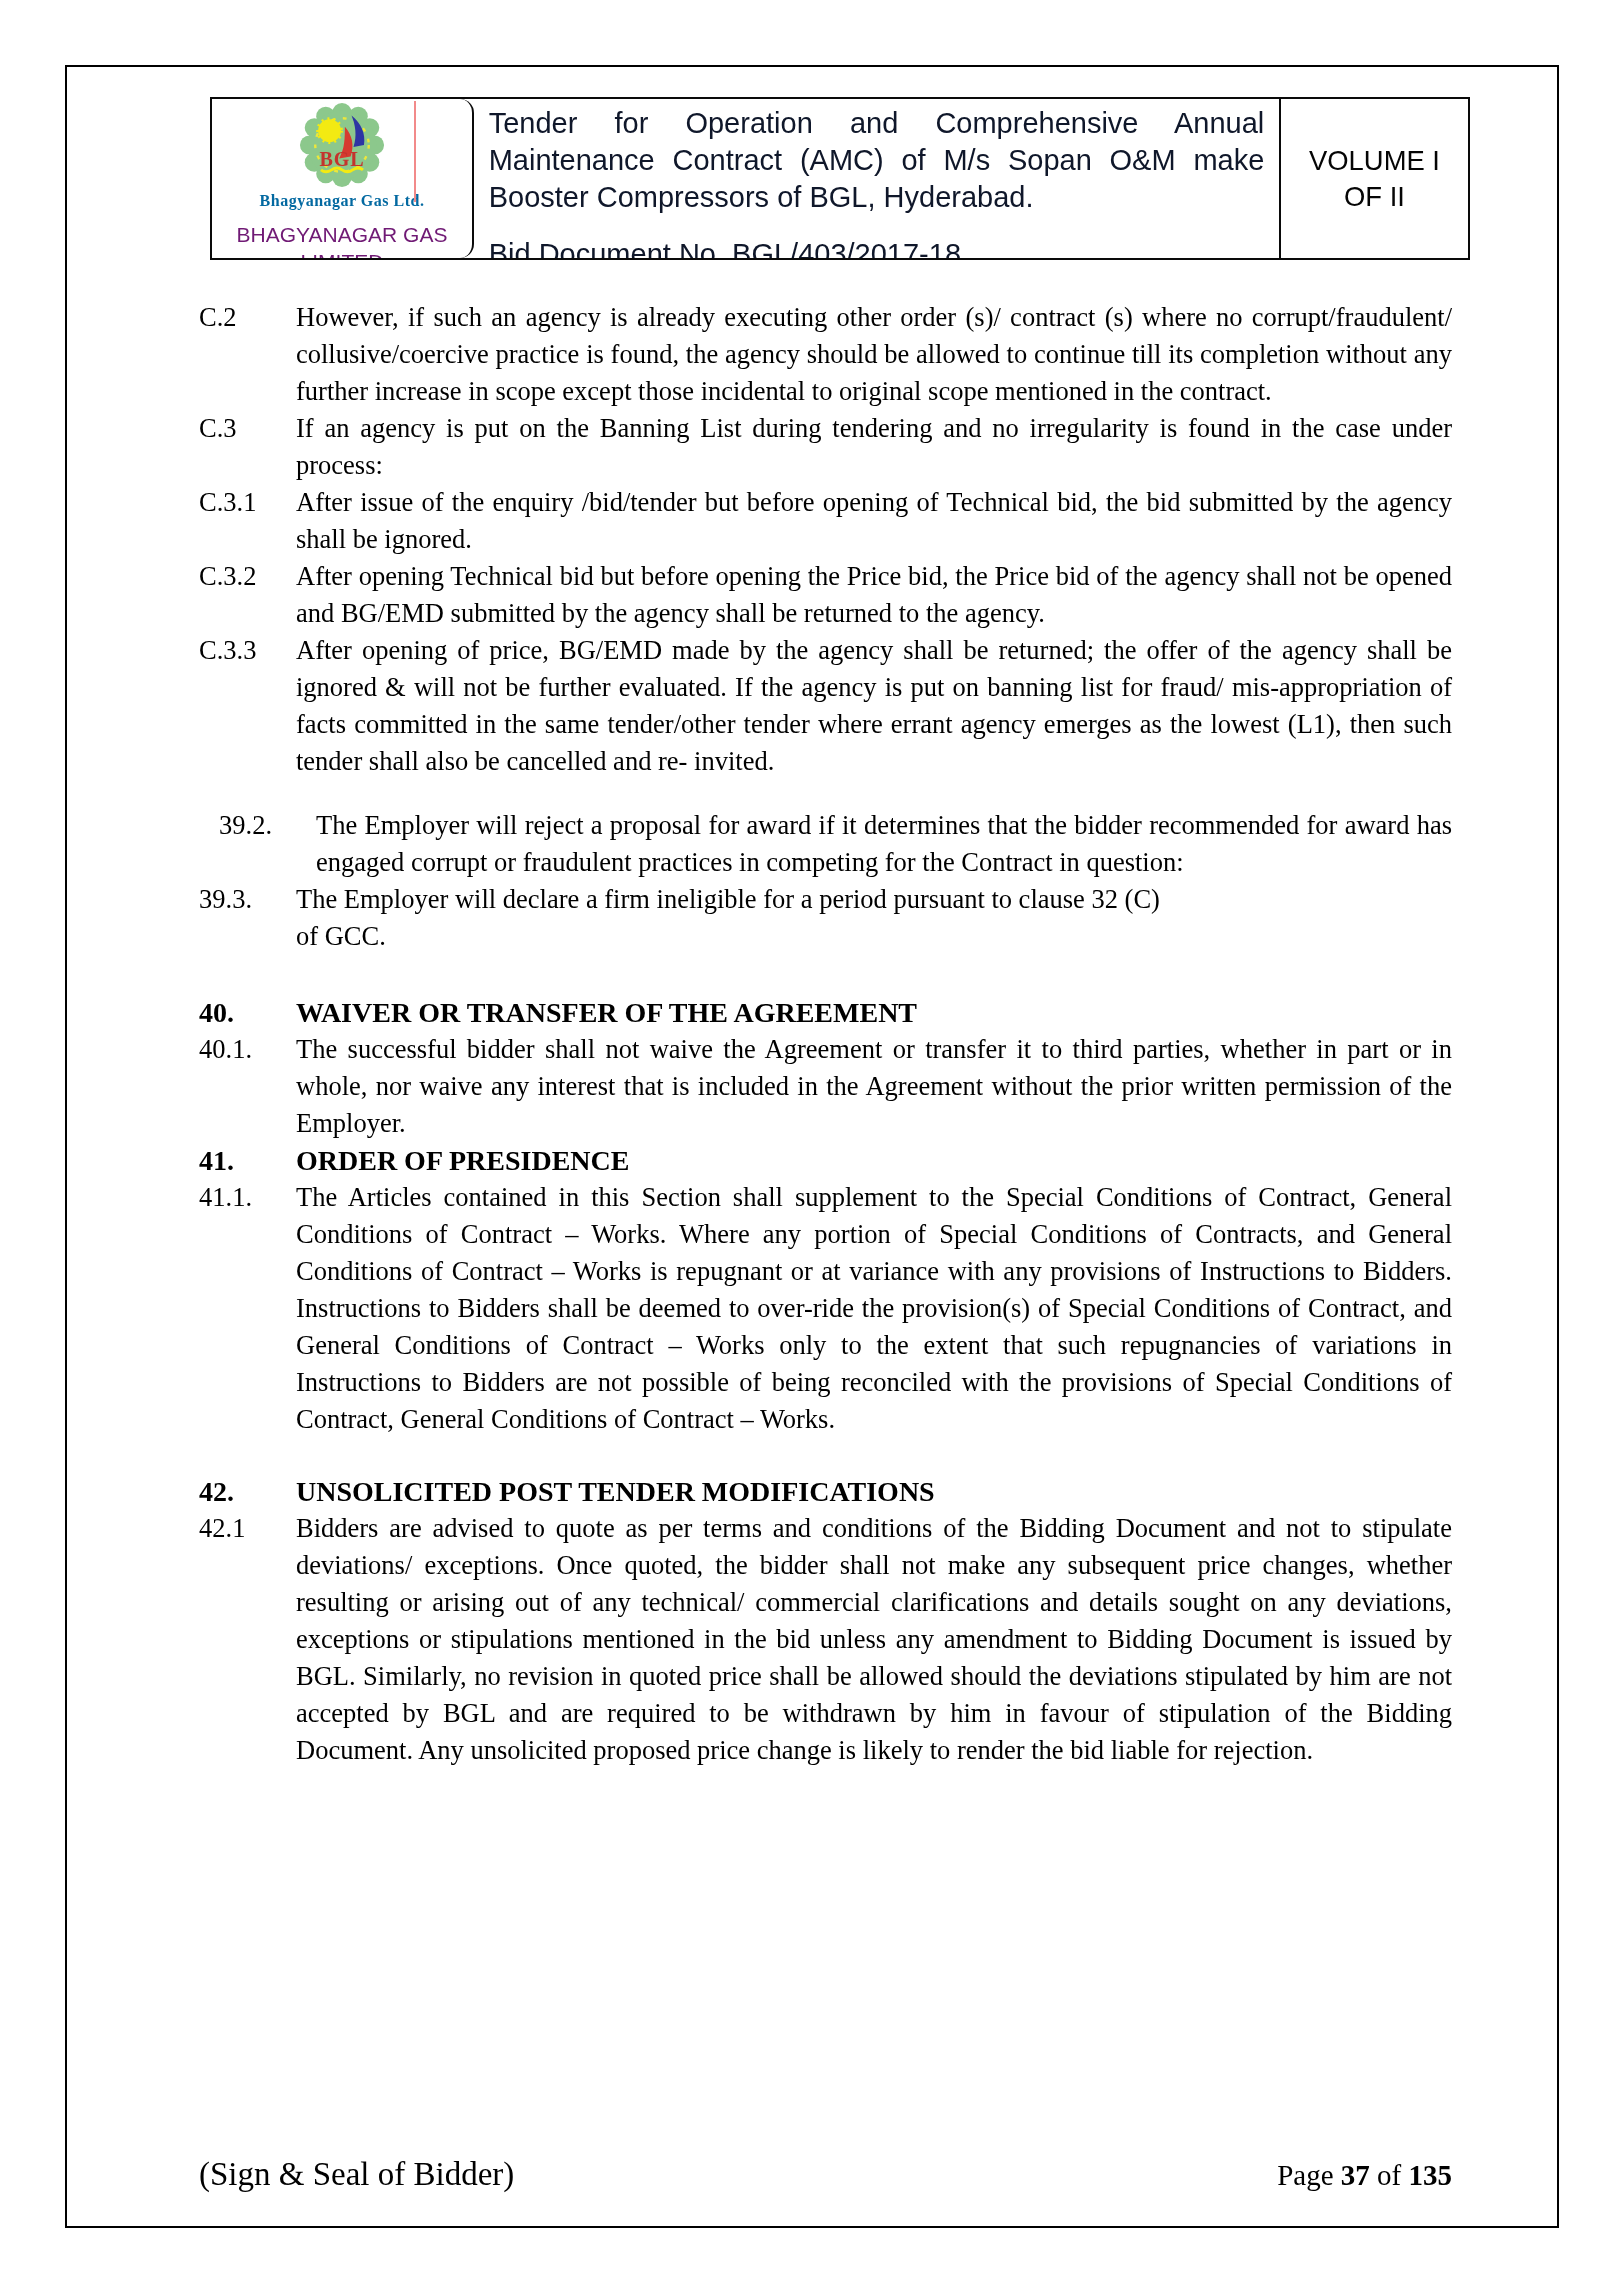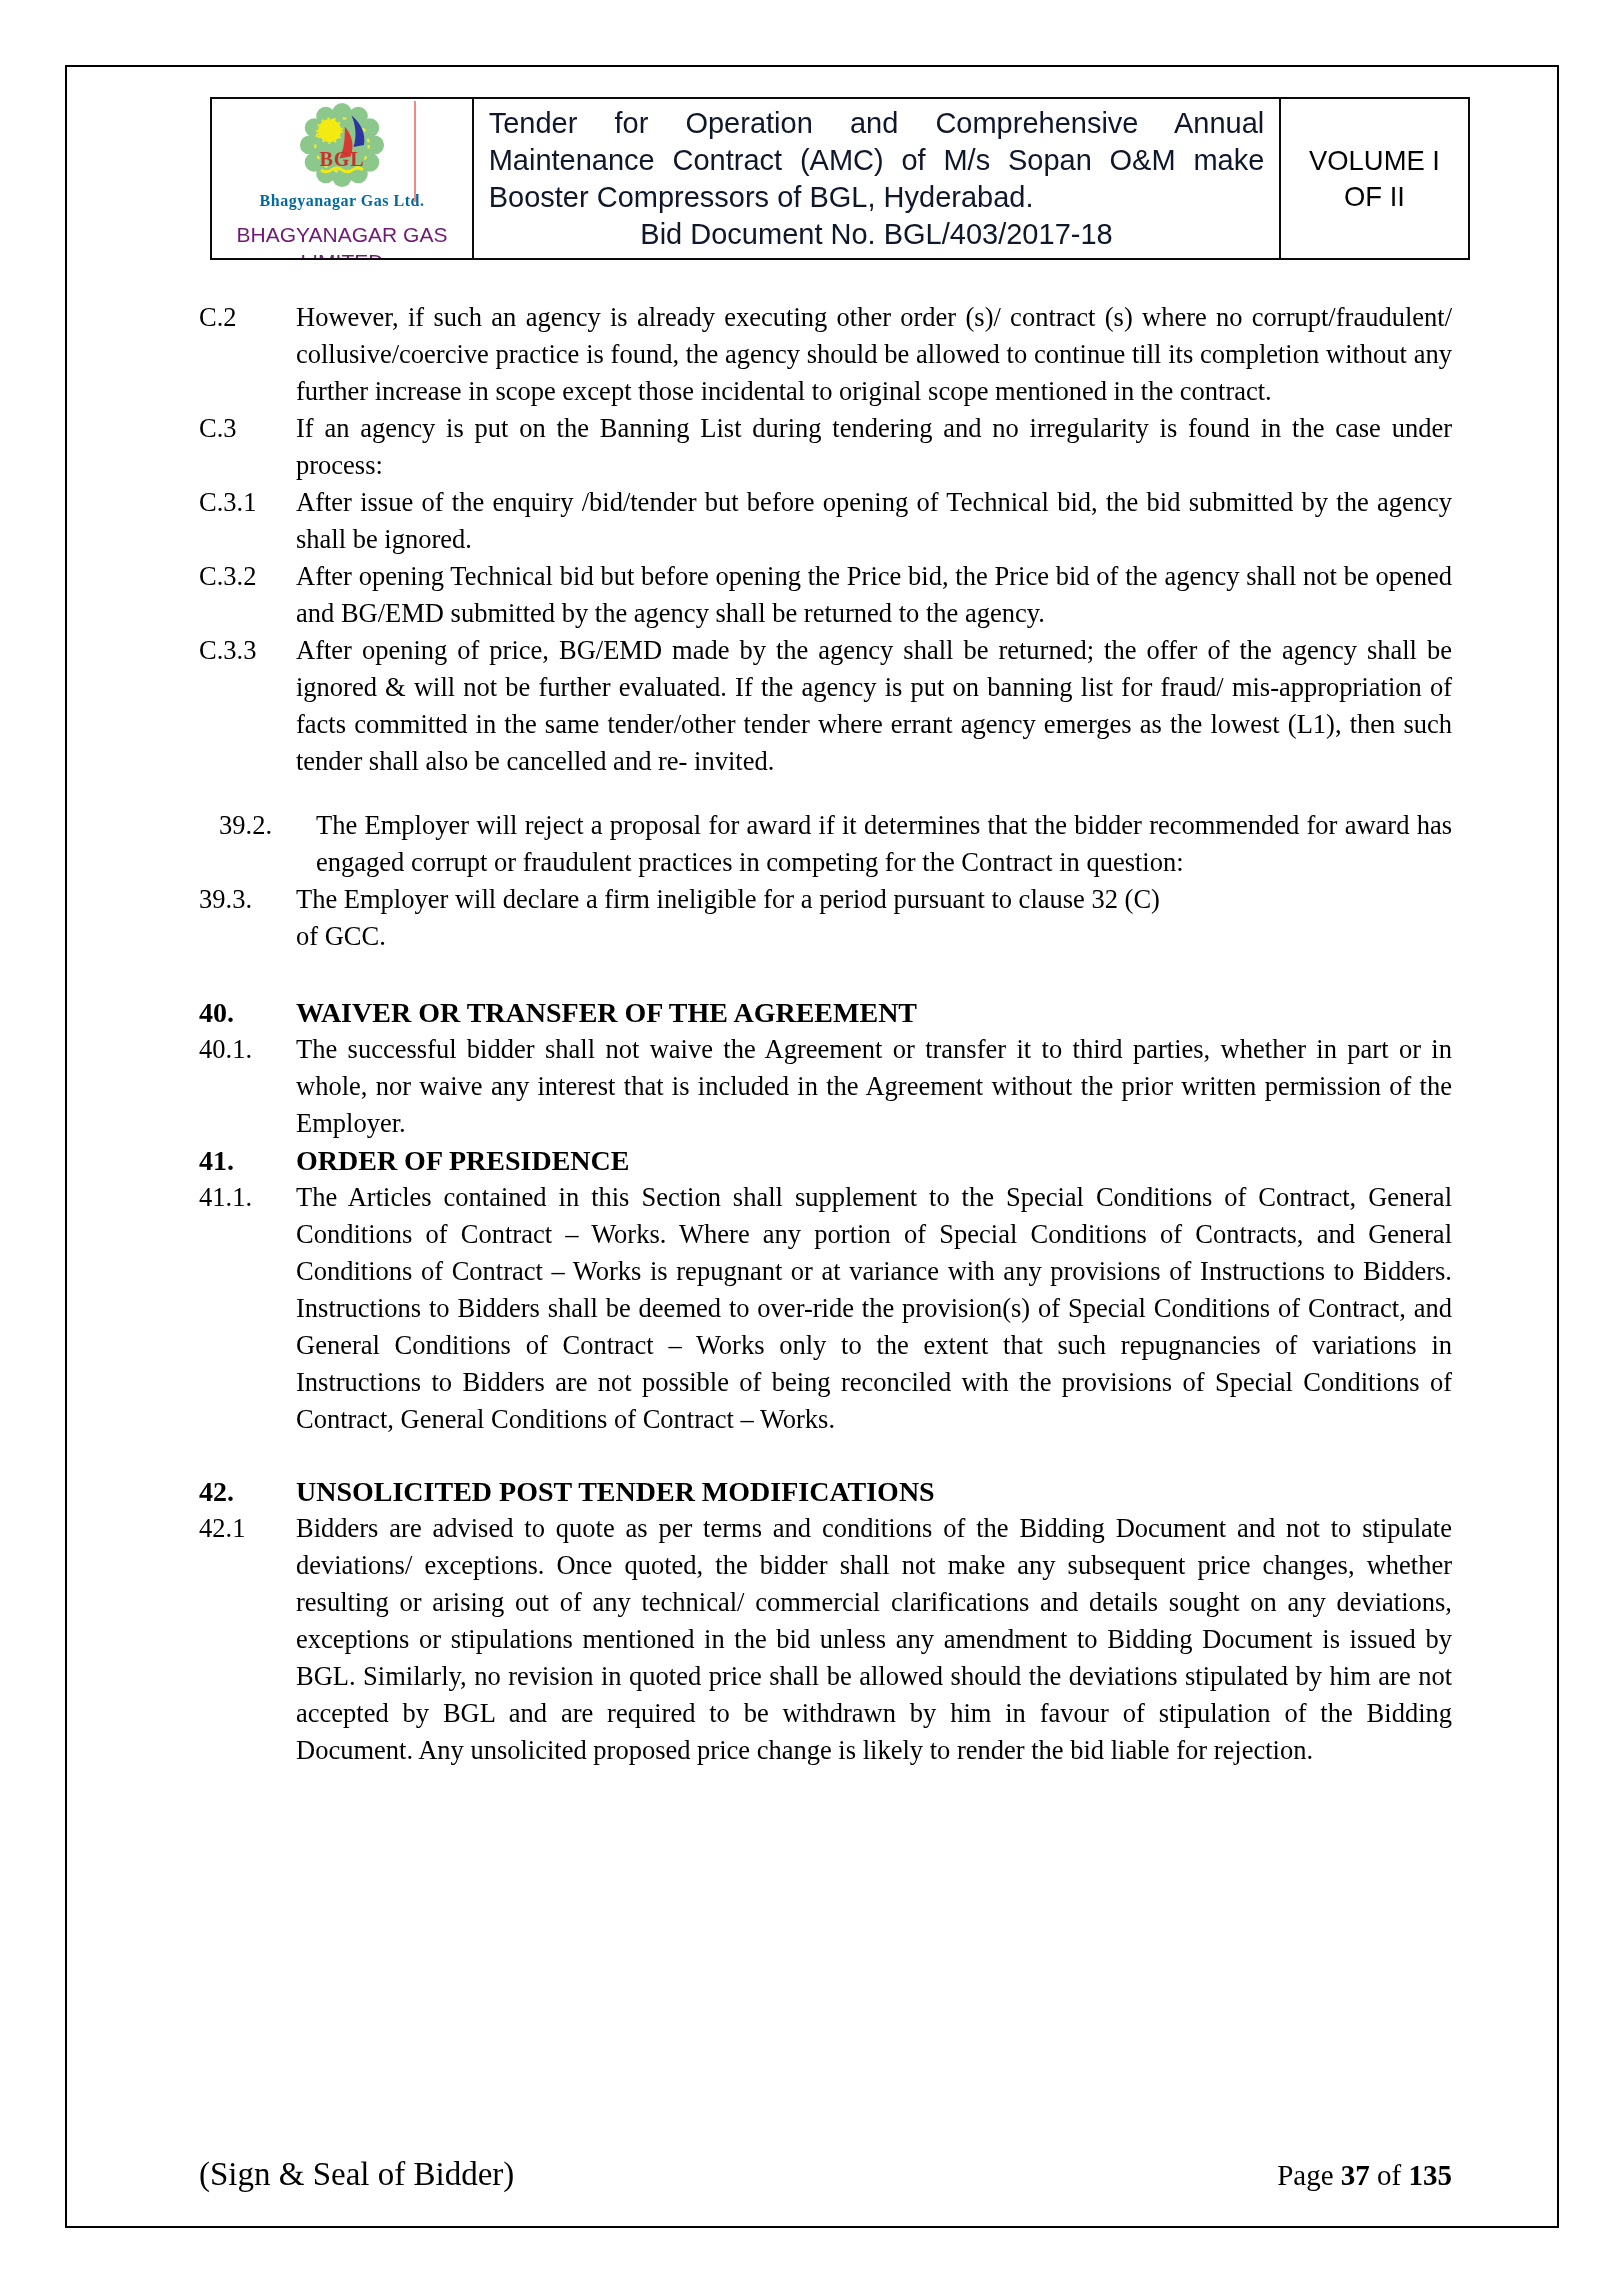--- a/index.html
+++ b/index.html
@@ -14,30 +14,30 @@
     border:solid #000; border-width:2px 2px 2.9px 2px;
   }
   
   .header-table {
     position:absolute; left:210px; top:97px; width:1260px; height:163px;
     display:flex; border:2px solid #0a0a0a; background:#fff;
   }
   .cell { overflow:hidden; }
   .cell-logo {
     width:262px; flex:0 0 262px; border-right:2px solid #0a0a0a;
-    position:relative; text-align:center; padding-top:2.9px;
+    position:relative; text-align:center; padding-top:2.9px;border-radius:14px;
   }
   .cell-title {
     width:807px; flex:0 0 807px; border-right:2px solid #0a0a0a;
     padding:5.9px 14.7px 0 14.7px;
     font-family:"Liberation Sans", sans-serif;
     font-size:29px; line-height:37px; color:#0f172a;
   }
   .title-main { text-align:justify; }
-  .title-doc  { text-align:center; }
+  .title-doc  { text-align:left;margin-top:20px; }
   .cell-volume {
     flex:1; display:flex; align-items:center; justify-content:center;
     font-family:Liberation Sans, sans-serif; font-size:27.4px; line-height:36px;
     white-space:pre-line; text-align:center; color:#050505;
   }
   .logo-caption {
     font-size:16px; line-height:17.6px; font-weight:bold;
     color:#0369a1; letter-spacing:0.5px;
   }
   .company-name {

